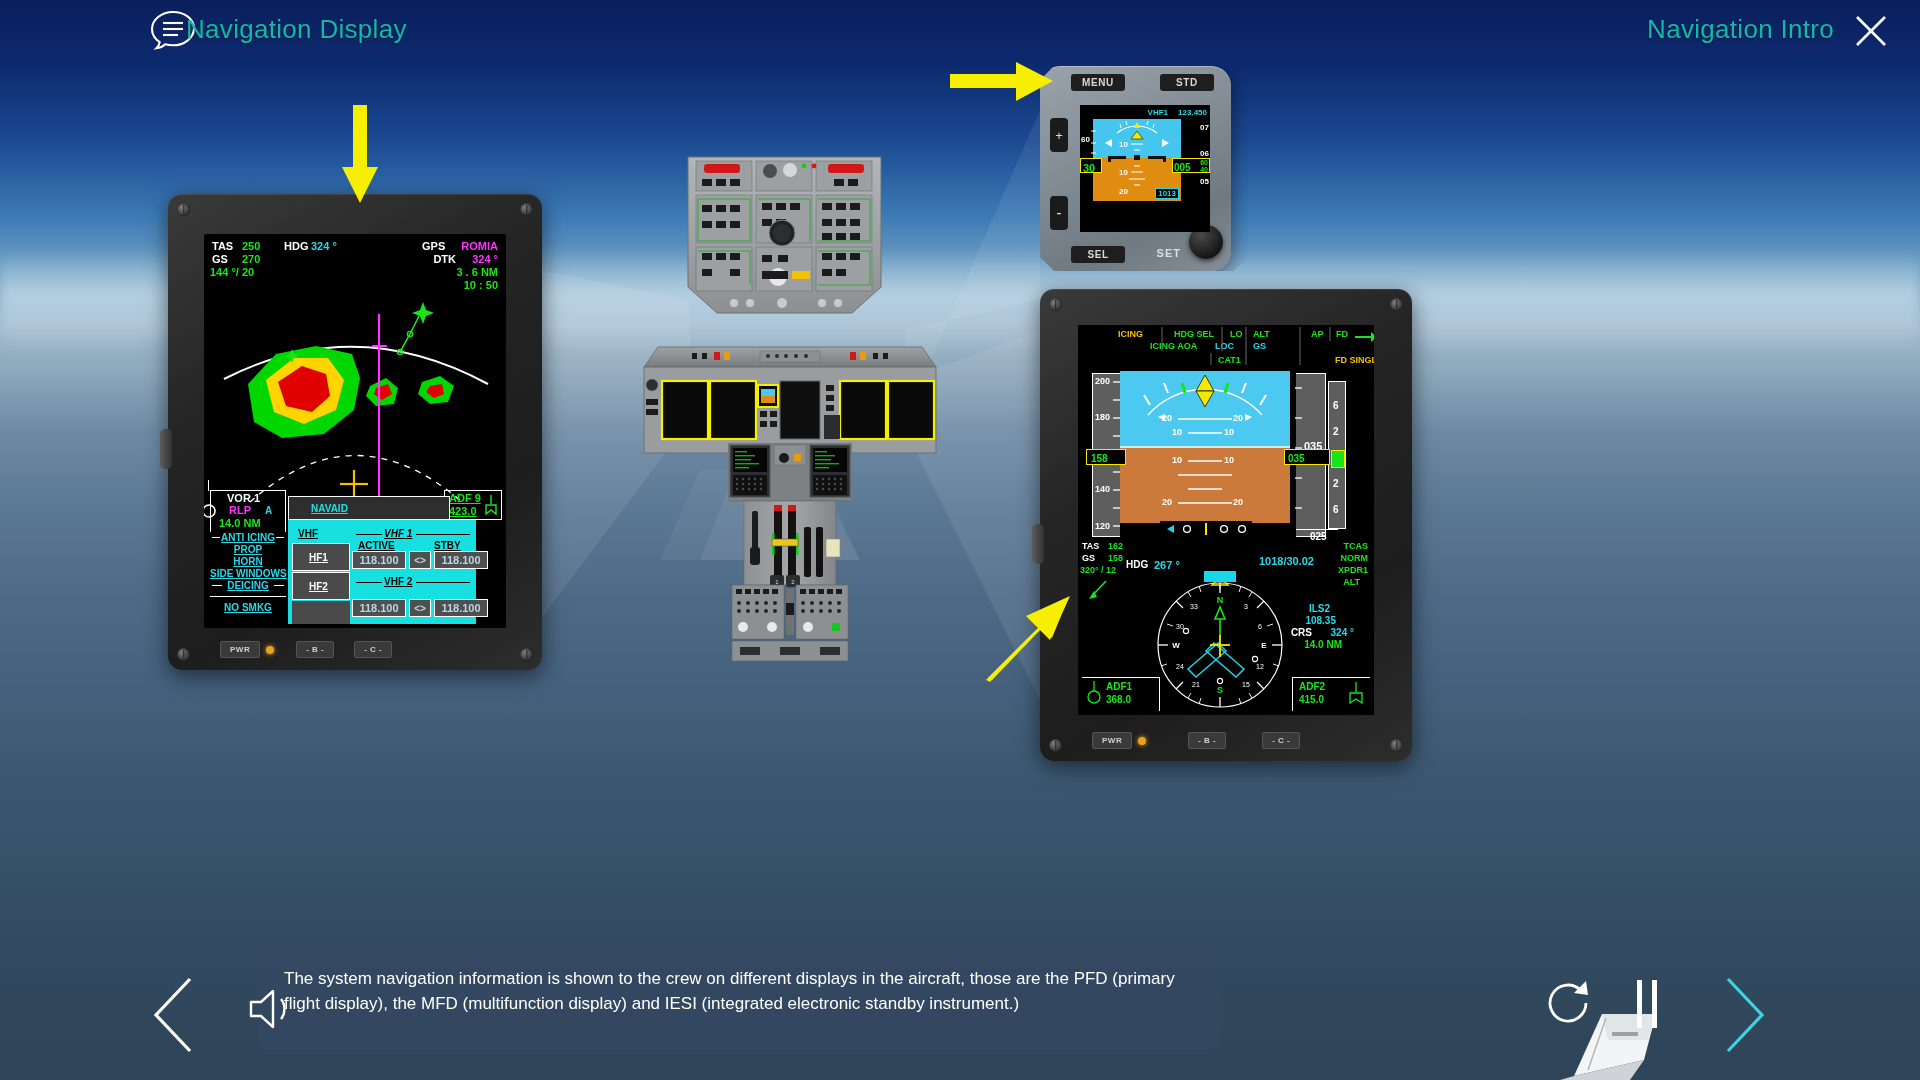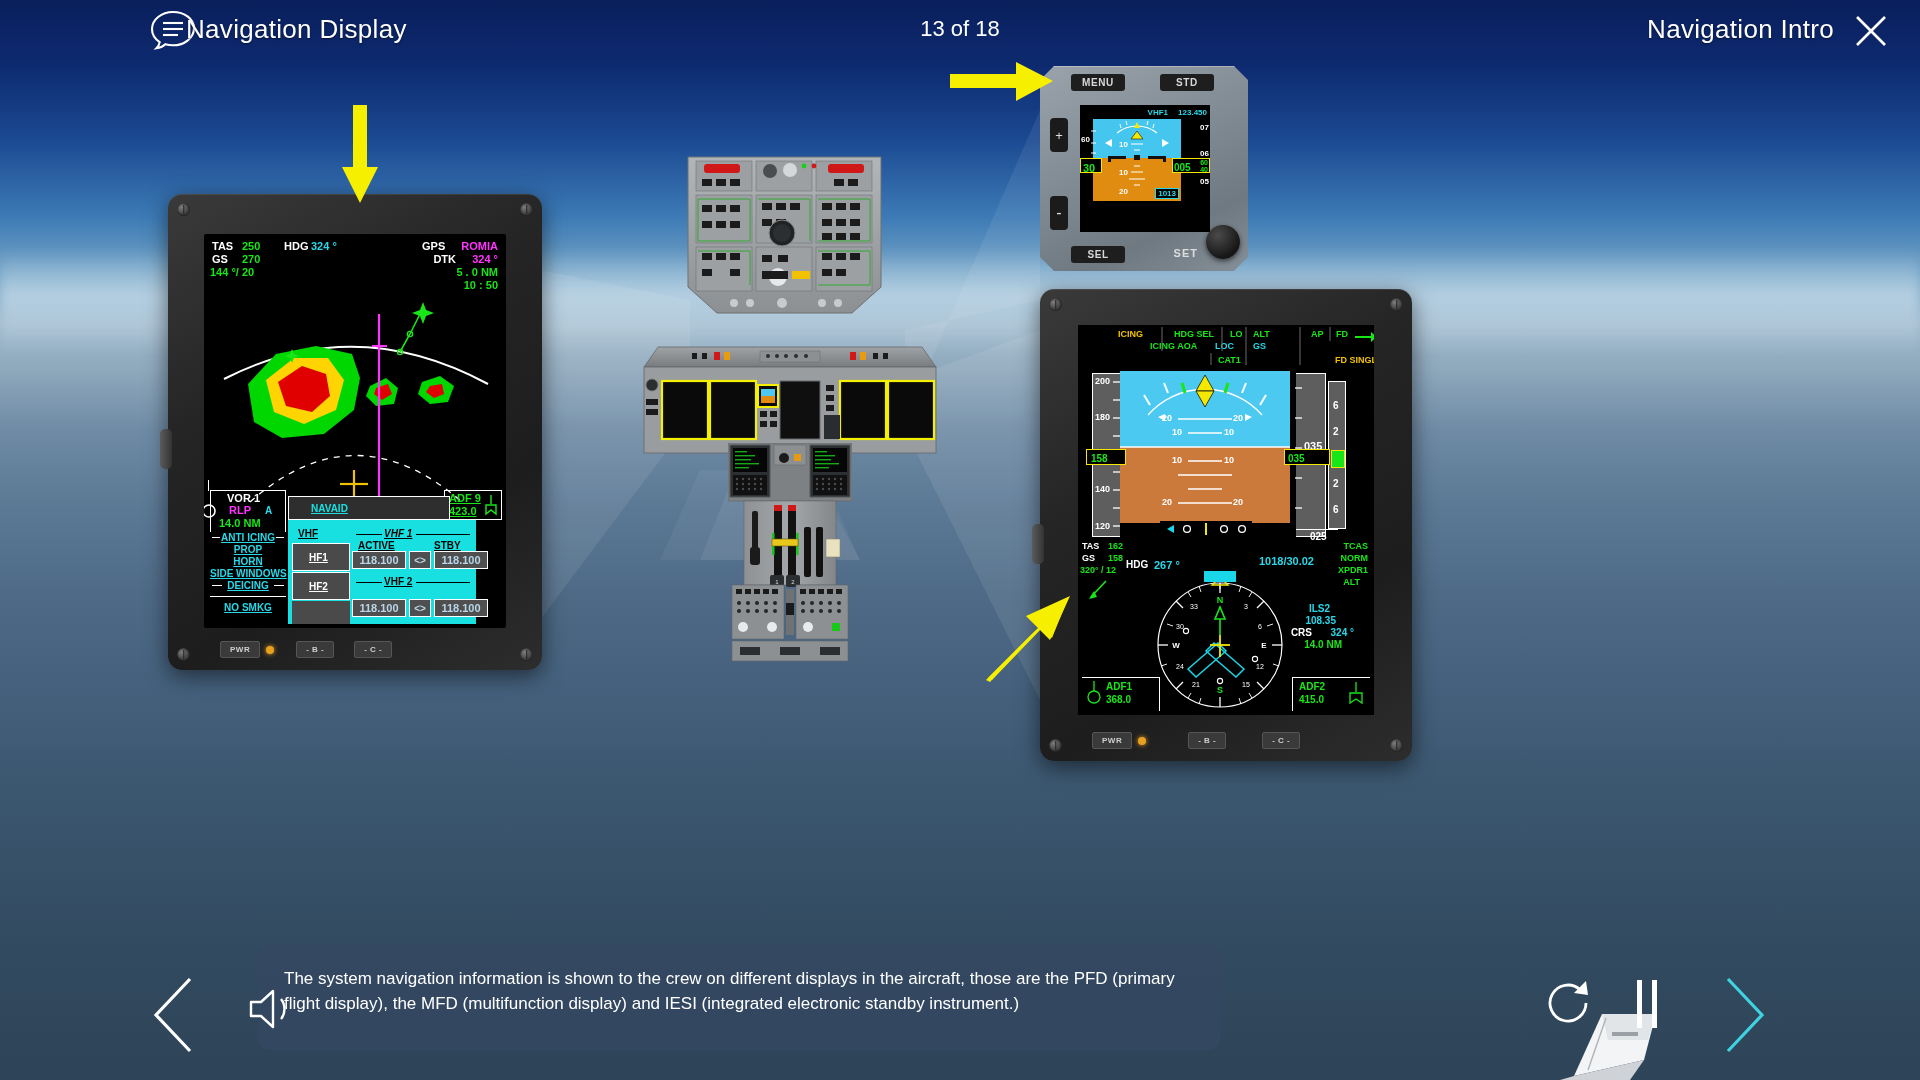--- a/index.html
+++ b/index.html
@@ -32,21 +32,21 @@
         #2e4458 100%);
   }
   #bg:after{
     content:"";position:absolute;left:0;right:0;top:23%;height:10%;
     background:linear-gradient(to bottom, rgba(255,255,255,0) 0%, rgba(220,235,245,.55) 45%, rgba(255,255,255,0) 100%);
     filter:blur(6px);
   }
 
   
   #header { position:absolute; top:0; left:0; width:1920px; height:62px; z-index:40; }
-  .hdr-title { position:absolute; color:#ffffff; font-size:26px; font-weight:300; letter-spacing:.3px; text-shadow:0 1px 2px rgba(0,0,0,.5); }
+  .hdr-title { position:absolute; color:#14b8a6; font-size:26px; font-weight:300; letter-spacing:.3px; text-shadow:0 1px 2px rgba(0,0,0,.5); }
   #bubble-icon { position:absolute; left:150px; top:10px; width:46px; height:40px; }
   #page-counter { position:absolute; left:0; width:1920px; top:16px; text-align:center; color:#fff; font-size:22px; font-weight:300; }
   #close-btn { position:absolute; right:30px; top:12px; width:38px; height:38px; cursor:pointer; }
 
   
   .arrow { position:absolute; z-index:25; }
 
   
   .beam { position:absolute; z-index:5; }
 
@@ -70,23 +70,23 @@
   #nd-bezel { left:168px; top:194px; width:374px; height:476px; }
   #nd-screen { left:36px; top:40px; width:302px; height:394px; border-radius:2px; }
   .nd-txt { position:absolute; font-size:11px; font-weight:bold; white-space:nowrap; }
   .nv-tab { position:absolute; background:#4a4a4a; border:1px solid #fff;padding-left:36px; }
   .nv-box { position:absolute; background:#4f4f4f; border:1px solid #fff; color:#b9d5e8; font-size:11px; font-weight:bold; display:flex; align-items:center; justify-content:center;}
   .nv-lbl { position:absolute; color:#000; font-size:10px; font-weight:bold; text-decoration:underline; }
   .nv-line { position:absolute; background:#000; height:1px; }
 
   
   #isis-bezel {
-    position:absolute; left:1040px; top:66px; width:208px; height:205px; z-index:20;
+    position:absolute; left:1040px; top:66px; width:191px; height:205px; z-index:20;
     background:linear-gradient(155deg,#9aa3ab 0%,#838d96 40%,#6f7981 75%,#858f98 100%);
-    border-radius:7px;
+    border-radius:20px;
     box-shadow:0 6px 20px rgba(0,0,0,.5), inset 0 1px 0 rgba(255,255,255,.3);
     clip-path:polygon(14px 0,194px 0,208px 14px,208px 191px,194px 205px,14px 205px,0 191px,0 14px);
   }
   .isis-btn { position:absolute; background:#1e1e1e; border-radius:3px; color:#d8d8d8;
     font-size:10px; font-weight:bold; display:flex; align-items:center; justify-content:center; letter-spacing:.6px;}
   .isis-side { position:absolute; background:#1b1b1b; border-radius:4px; color:#ddd; font-size:13px;
     display:flex;align-items:center;justify-content:center;}
   #isis-screen { position:absolute; left:40px; top:39px; width:130px; height:127px; background:#000; }
   .isis-t { position:absolute; font-size:8px; font-weight:bold; white-space:nowrap; }
 
@@ -131,21 +131,20 @@
 </svg>
 
 <div id="header">
   <svg id="bubble-icon" viewBox="0 0 46 40">
     <path d="M23 2C11.4 2 2 9.6 2 19c0 5.3 3 10 7.7 13.1-0.4 2.5-1.6 4.6-3.3 6.2 3.5-0.4 6.6-1.9 8.9-4.1 2.4 0.7 5 1.1 7.7 1.1 11.6 0 21-7.6 21-17S34.6 2 23 2z" fill="none" stroke="#fff" stroke-width="2.1"></path>
     <line x1="13" y1="13" x2="33" y2="13" stroke="#fff" stroke-width="2.1"></line>
     <line x1="13" y1="19" x2="33" y2="19" stroke="#fff" stroke-width="2.1"></line>
     <line x1="13" y1="25" x2="28" y2="25" stroke="#fff" stroke-width="2.1"></line>
   </svg>
   <div class="hdr-title" style="left:186px; top:14px;">Navigation Display</div>
-  <div id="page-counter">13 of 18</div>
   <div class="hdr-title" style="right:86px; top:14px;">Navigation Intro</div>
   <svg id="close-btn" viewBox="0 0 38 38">
     <line x1="5" y1="5" x2="33" y2="33" stroke="#fff" stroke-width="2.6"></line>
     <line x1="33" y1="5" x2="5" y2="33" stroke="#fff" stroke-width="2.6"></line>
   </svg>
 </div>
 
 <svg class="arrow" style="left:340px;top:105px;width:40px;height:100px;">
   <polygon points="13,0 27,0 27,62 38,62 20,98 2,62 13,62" fill="#f7ef00"></polygon>
 </svg>
@@ -201,21 +200,21 @@
     <div class="nd-txt g" style="left:38px;top:6px;">250</div>
     <div class="nd-txt w" style="left:8px;top:19px;">GS</div>
     <div class="nd-txt g" style="left:38px;top:19px;">270</div>
     <div class="nd-txt g" style="left:6px;top:32px;">144 °/ 20</div>
     <div class="nd-txt w" style="left:80px;top:6px;">HDG</div>
     <div class="nd-txt c" style="left:107px;top:6px;">324 °</div>
     <div class="nd-txt w" style="left:218px;top:6px;">GPS</div>
     <div class="nd-txt m" style="right:8px;top:6px;">ROMIA</div>
     <div class="nd-txt w" style="right:50px;top:19px;">DTK</div>
     <div class="nd-txt m" style="right:8px;top:19px;">324 °</div>
-    <div class="nd-txt g" style="right:8px;top:32px;">5 . 0 NM</div>
+    <div class="nd-txt g" style="right:8px;top:32px;">3 . 6 NM</div>
     <div class="nd-txt g" style="right:8px;top:45px;">10 : 50</div>
 
     <div style="position:absolute;left:6px;top:256px;width:76px;height:42px;border:1.4px solid #fff;border-bottom:none;">
       <div style="position:absolute;left:-3px;top:-11px;width:1.4px;height:11px;background:#fff;"></div>
       <svg style="position:absolute;left:-10px;top:12px;width:16px;height:16px;">
           <circle cx="8" cy="8" r="6" fill="none" stroke="#fff" stroke-width="1.6"></circle>
         </svg>
       <div class="nd-txt w" style="left:16px;top:1px;">VOR 1</div>
       <div class="nd-txt m" style="left:18px;top:13px;">RLP</div>
       <div class="nd-txt c" style="left:54px;top:14px;font-size:10px;">A</div>

